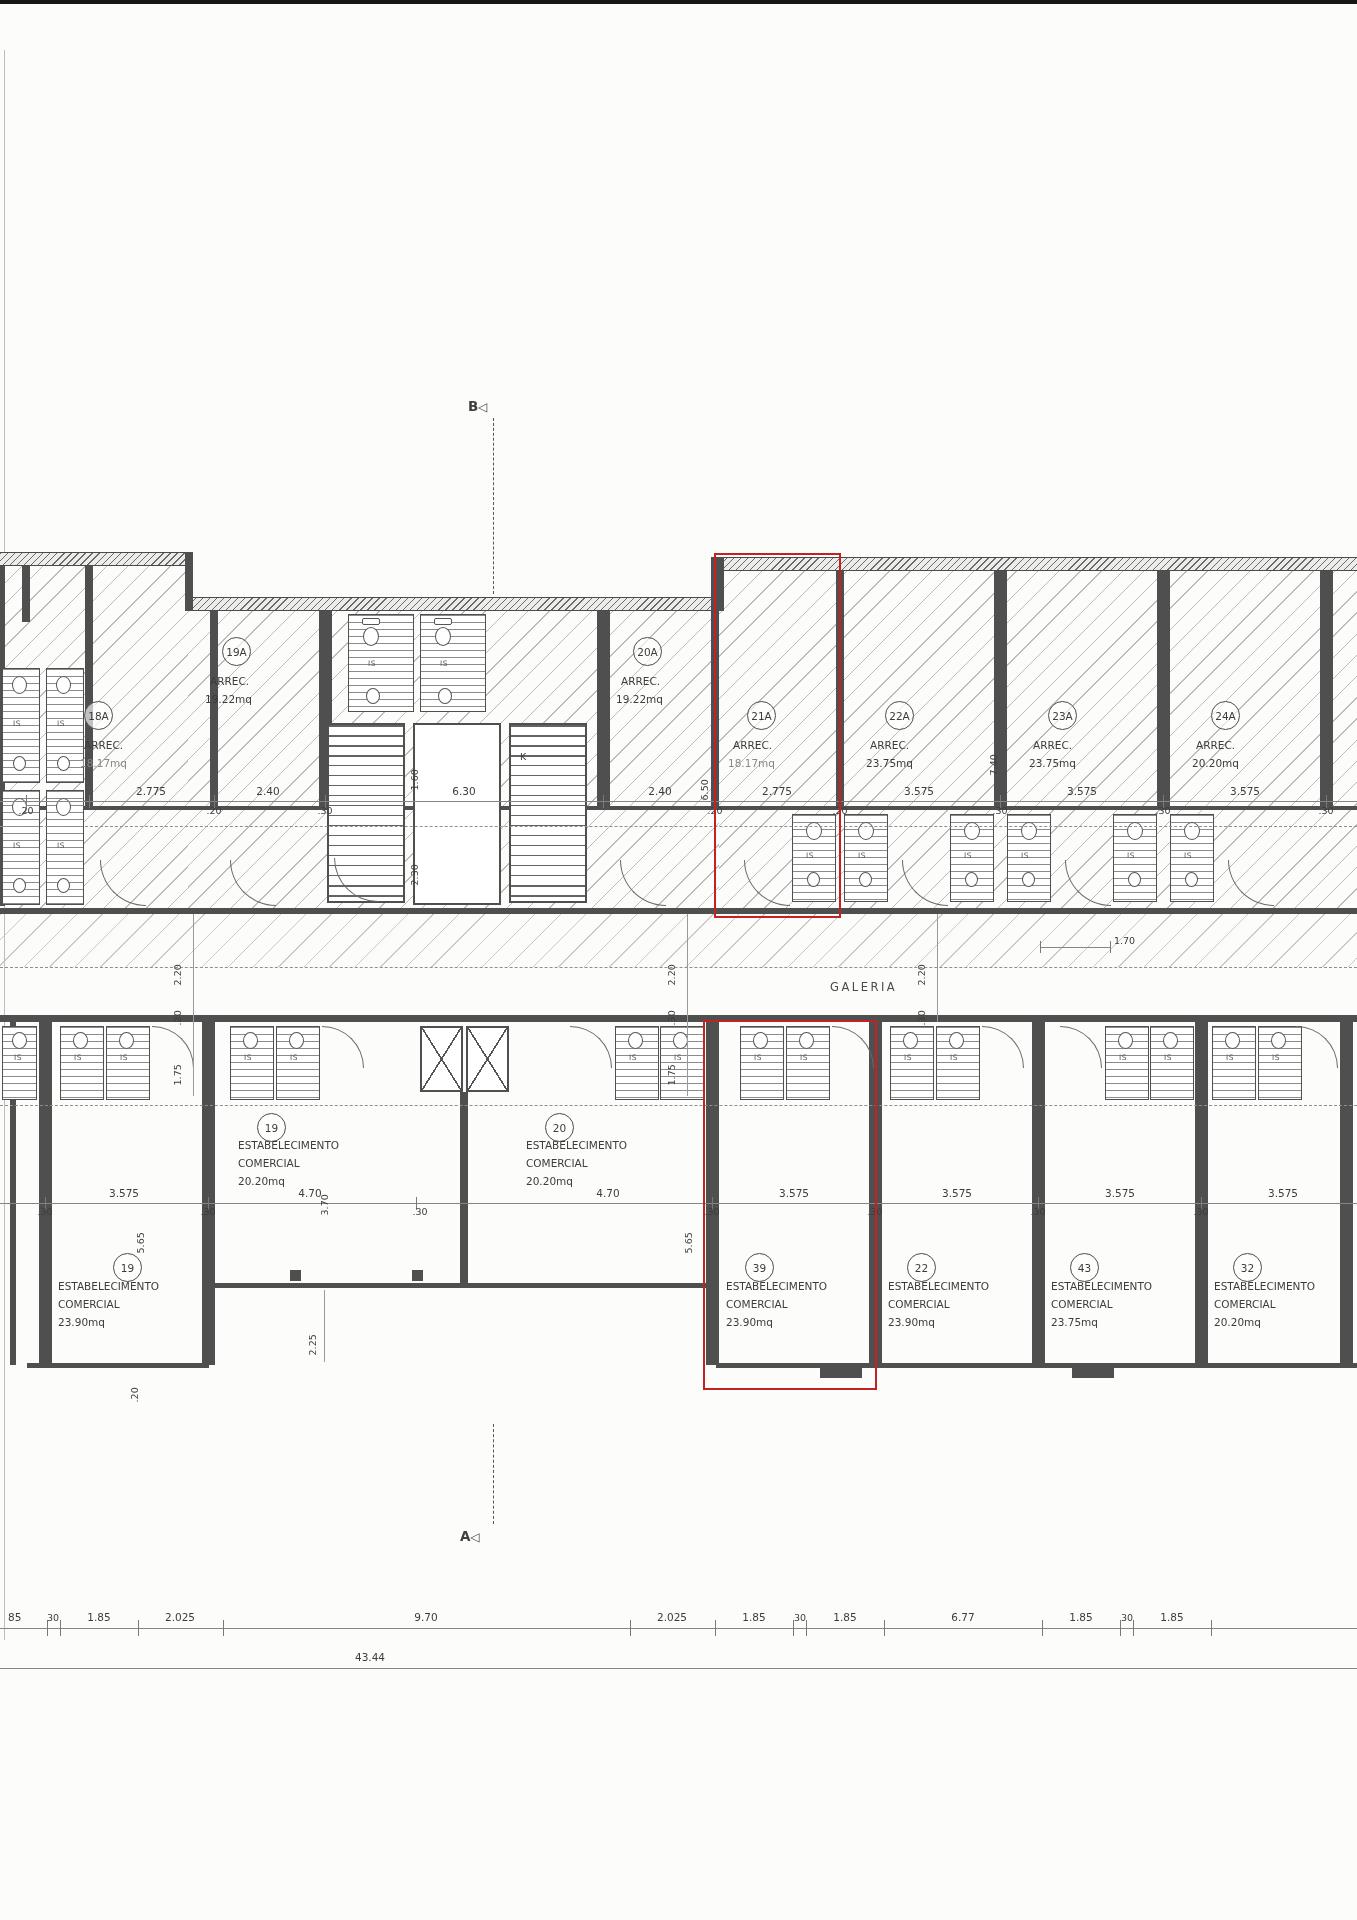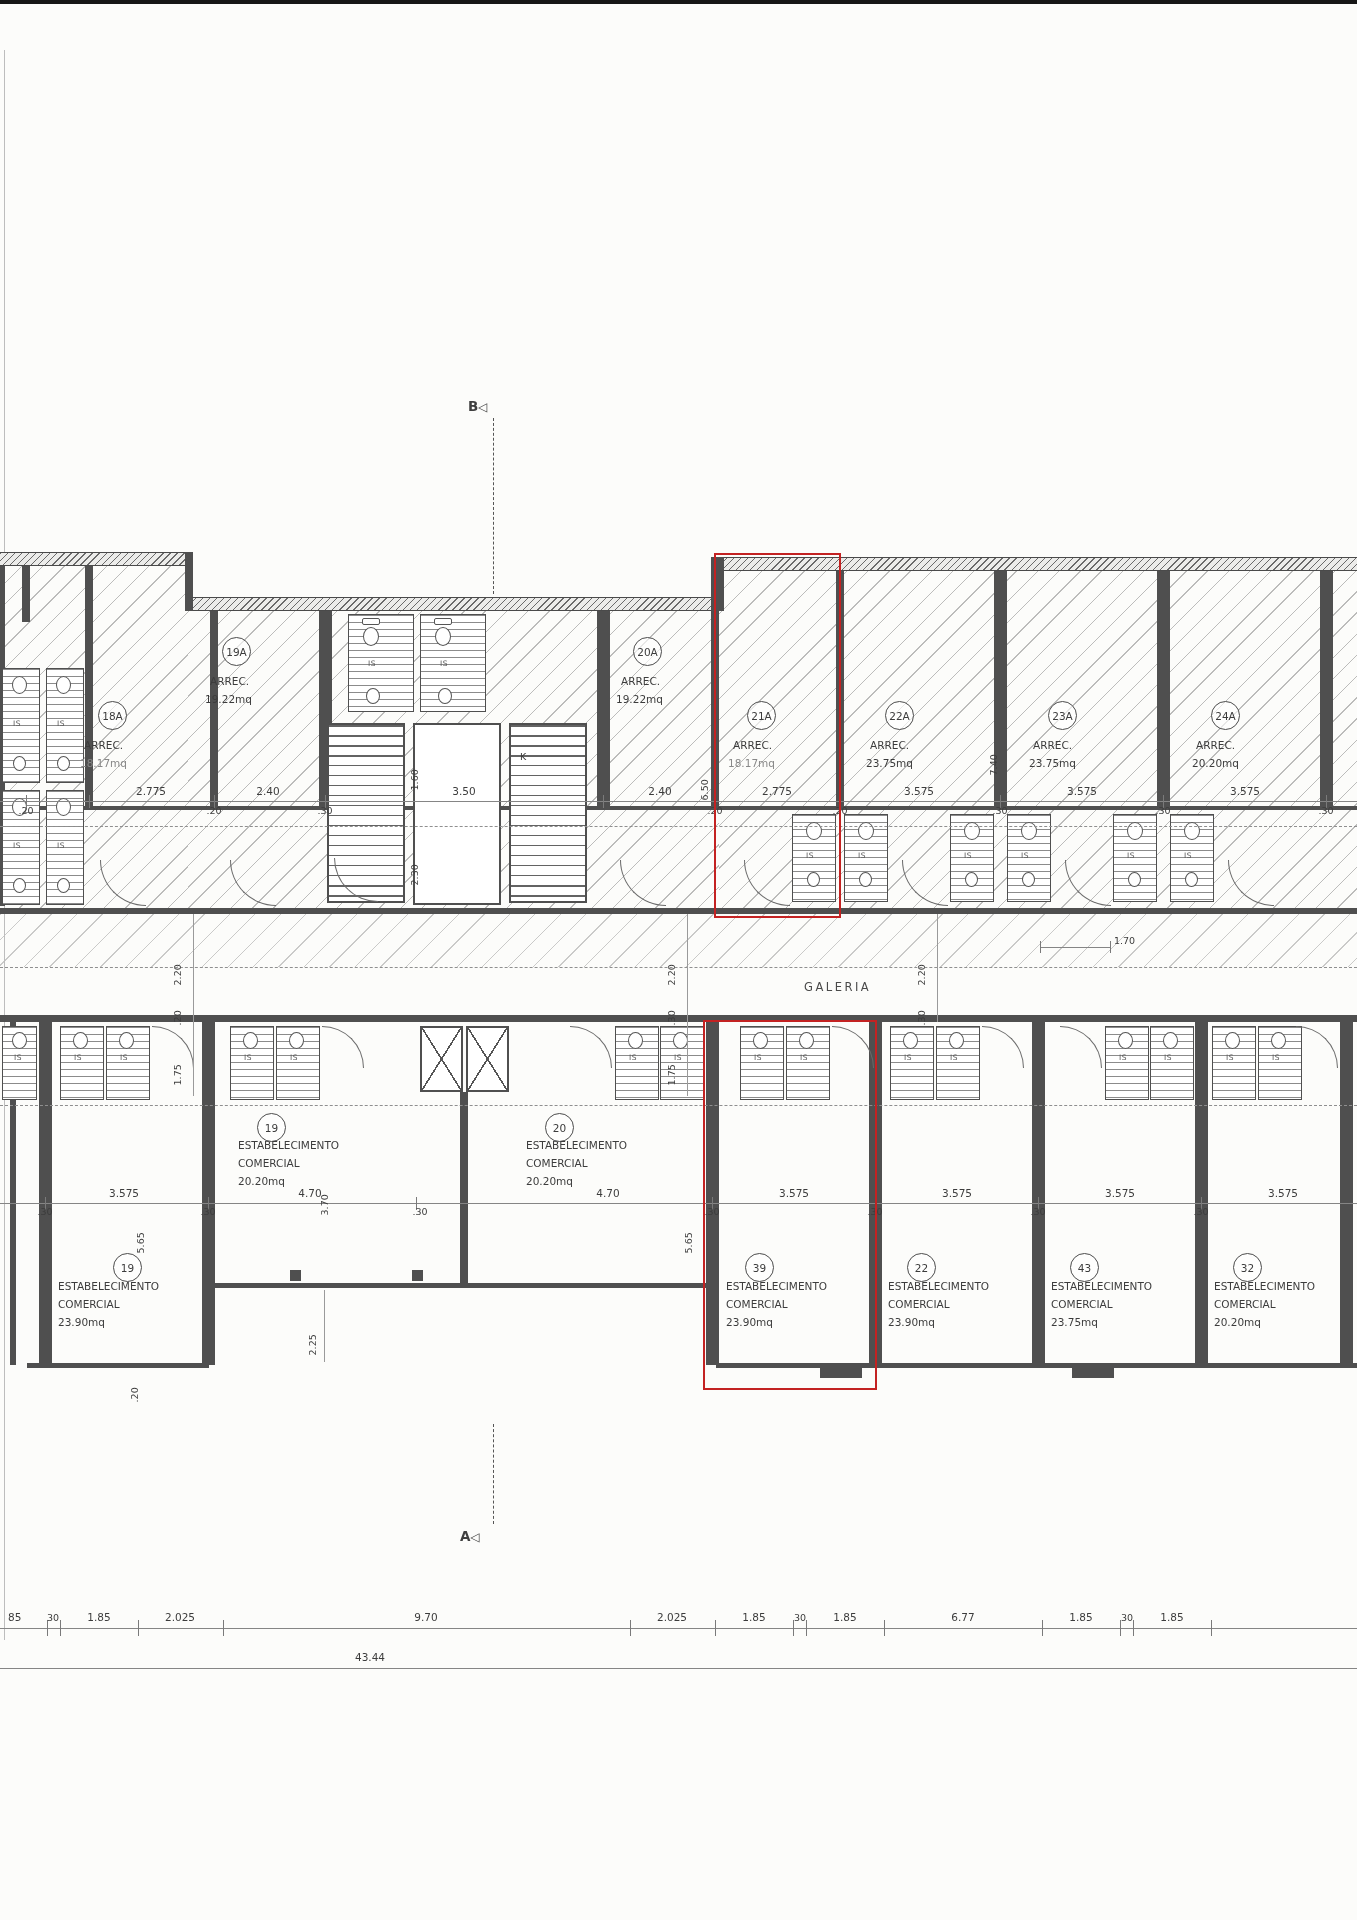--- a/index.html
+++ b/index.html
@@ -147,21 +147,21 @@
   <div class="lbl xs" style="left:1184px;top:852px">IS</div>
 
   <div class="arc" style="left:100px;top:860px;width:46px;height:46px"></div>
   <div class="arc" style="left:230px;top:860px;width:46px;height:46px"></div>
   <div class="arc" style="left:620px;top:860px;width:46px;height:46px"></div>
   <div class="arc" style="left:744px;top:860px;width:46px;height:46px"></div>
   <div class="arc" style="left:902px;top:860px;width:46px;height:46px"></div>
   <div class="arc" style="left:1065px;top:860px;width:46px;height:46px"></div>
   <div class="arc" style="left:1228px;top:860px;width:46px;height:46px"></div>
 
-  <div class="circle" style="left:98px;top:701px">
+  <div class="circle" style="left:84px;top:701px">
       <span>18A</span>
     </div>
   <div class="lbl" style="left:84px;top:740px">ARREC.</div>
   <div class="lbl faded" style="left:80px;top:758px">18.17mq</div>
   <div class="circle" style="left:222px;top:637px">
       <span>19A</span>
     </div>
   <div class="lbl" style="left:210px;top:676px">ARREC.</div>
   <div class="lbl" style="left:205px;top:694px">19.22mq</div>
   <div class="circle" style="left:633px;top:637px">
@@ -196,21 +196,21 @@
   <div class="tick" style="left:214px;top:795px;height:13px"></div>
   <div class="tick" style="left:325px;top:795px;height:13px"></div>
   <div class="tick" style="left:603px;top:795px;height:13px"></div>
   <div class="tick" style="left:715px;top:795px;height:13px"></div>
   <div class="tick" style="left:840px;top:795px;height:13px"></div>
   <div class="tick" style="left:1000px;top:795px;height:13px"></div>
   <div class="tick" style="left:1163px;top:795px;height:13px"></div>
   <div class="tick" style="left:1326px;top:795px;height:13px"></div>
   <div class="lbl c" style="left:151px;top:786px">2.775</div>
   <div class="lbl c" style="left:268px;top:786px">2.40</div>
-  <div class="lbl c" style="left:464px;top:786px">3.50</div>
+  <div class="lbl c" style="left:464px;top:786px">6.30</div>
   <div class="lbl c" style="left:660px;top:786px">2.40</div>
   <div class="lbl c" style="left:777px;top:786px">2.775</div>
   <div class="lbl c" style="left:919px;top:786px">3.575</div>
   <div class="lbl c" style="left:1082px;top:786px">3.575</div>
   <div class="lbl c" style="left:1245px;top:786px">3.575</div>
   <div class="lbl sm c" style="left:26px;top:806px">.20</div>
   <div class="lbl sm c" style="left:214px;top:806px">.20</div>
   <div class="lbl sm c" style="left:325px;top:806px">.30</div>
   <div class="lbl sm c" style="left:715px;top:806px">.20</div>
   <div class="lbl sm c" style="left:840px;top:806px">.20</div>
@@ -218,21 +218,21 @@
   <div class="lbl sm c" style="left:1163px;top:806px">.30</div>
   <div class="lbl sm c" style="left:1326px;top:806px">.30</div>
 
   <div class="lbl sm rot" style="left:710px;top:790px">6.50</div>
   <div class="lbl sm rot" style="left:999px;top:765px">7.40</div>
 
   <div class="redbox" style="left:714px;top:553px;width:127px;height:365px"></div>
 
   <div class="hatch-lt" style="left:0;top:914px;width:1357px;height:53px"></div>
   <div class="dash-h" style="left:0;top:967px;width:1357px"></div>
-  <div class="galeria-lbl" style="left:804px;top:980px">GALERIA</div>
+  <div class="galeria-lbl" style="left:830px;top:980px">GALERIA</div>
   <div class="vline" style="left:193px;top:914px;height:182px"></div>
   <div class="vline" style="left:687px;top:914px;height:182px"></div>
   <div class="vline" style="left:937px;top:914px;height:108px"></div>
   <div class="lbl sm rot" style="left:183px;top:975px">2.20</div>
   <div class="lbl sm rot" style="left:183px;top:1015px">.20</div>
   <div class="lbl sm rot" style="left:183px;top:1075px">1.75</div>
   <div class="lbl sm rot" style="left:677px;top:975px">2.20</div>
   <div class="lbl sm rot" style="left:677px;top:1015px">.30</div>
   <div class="lbl sm rot" style="left:677px;top:1075px">1.75</div>
   <div class="lbl sm rot" style="left:927px;top:975px">2.20</div>

